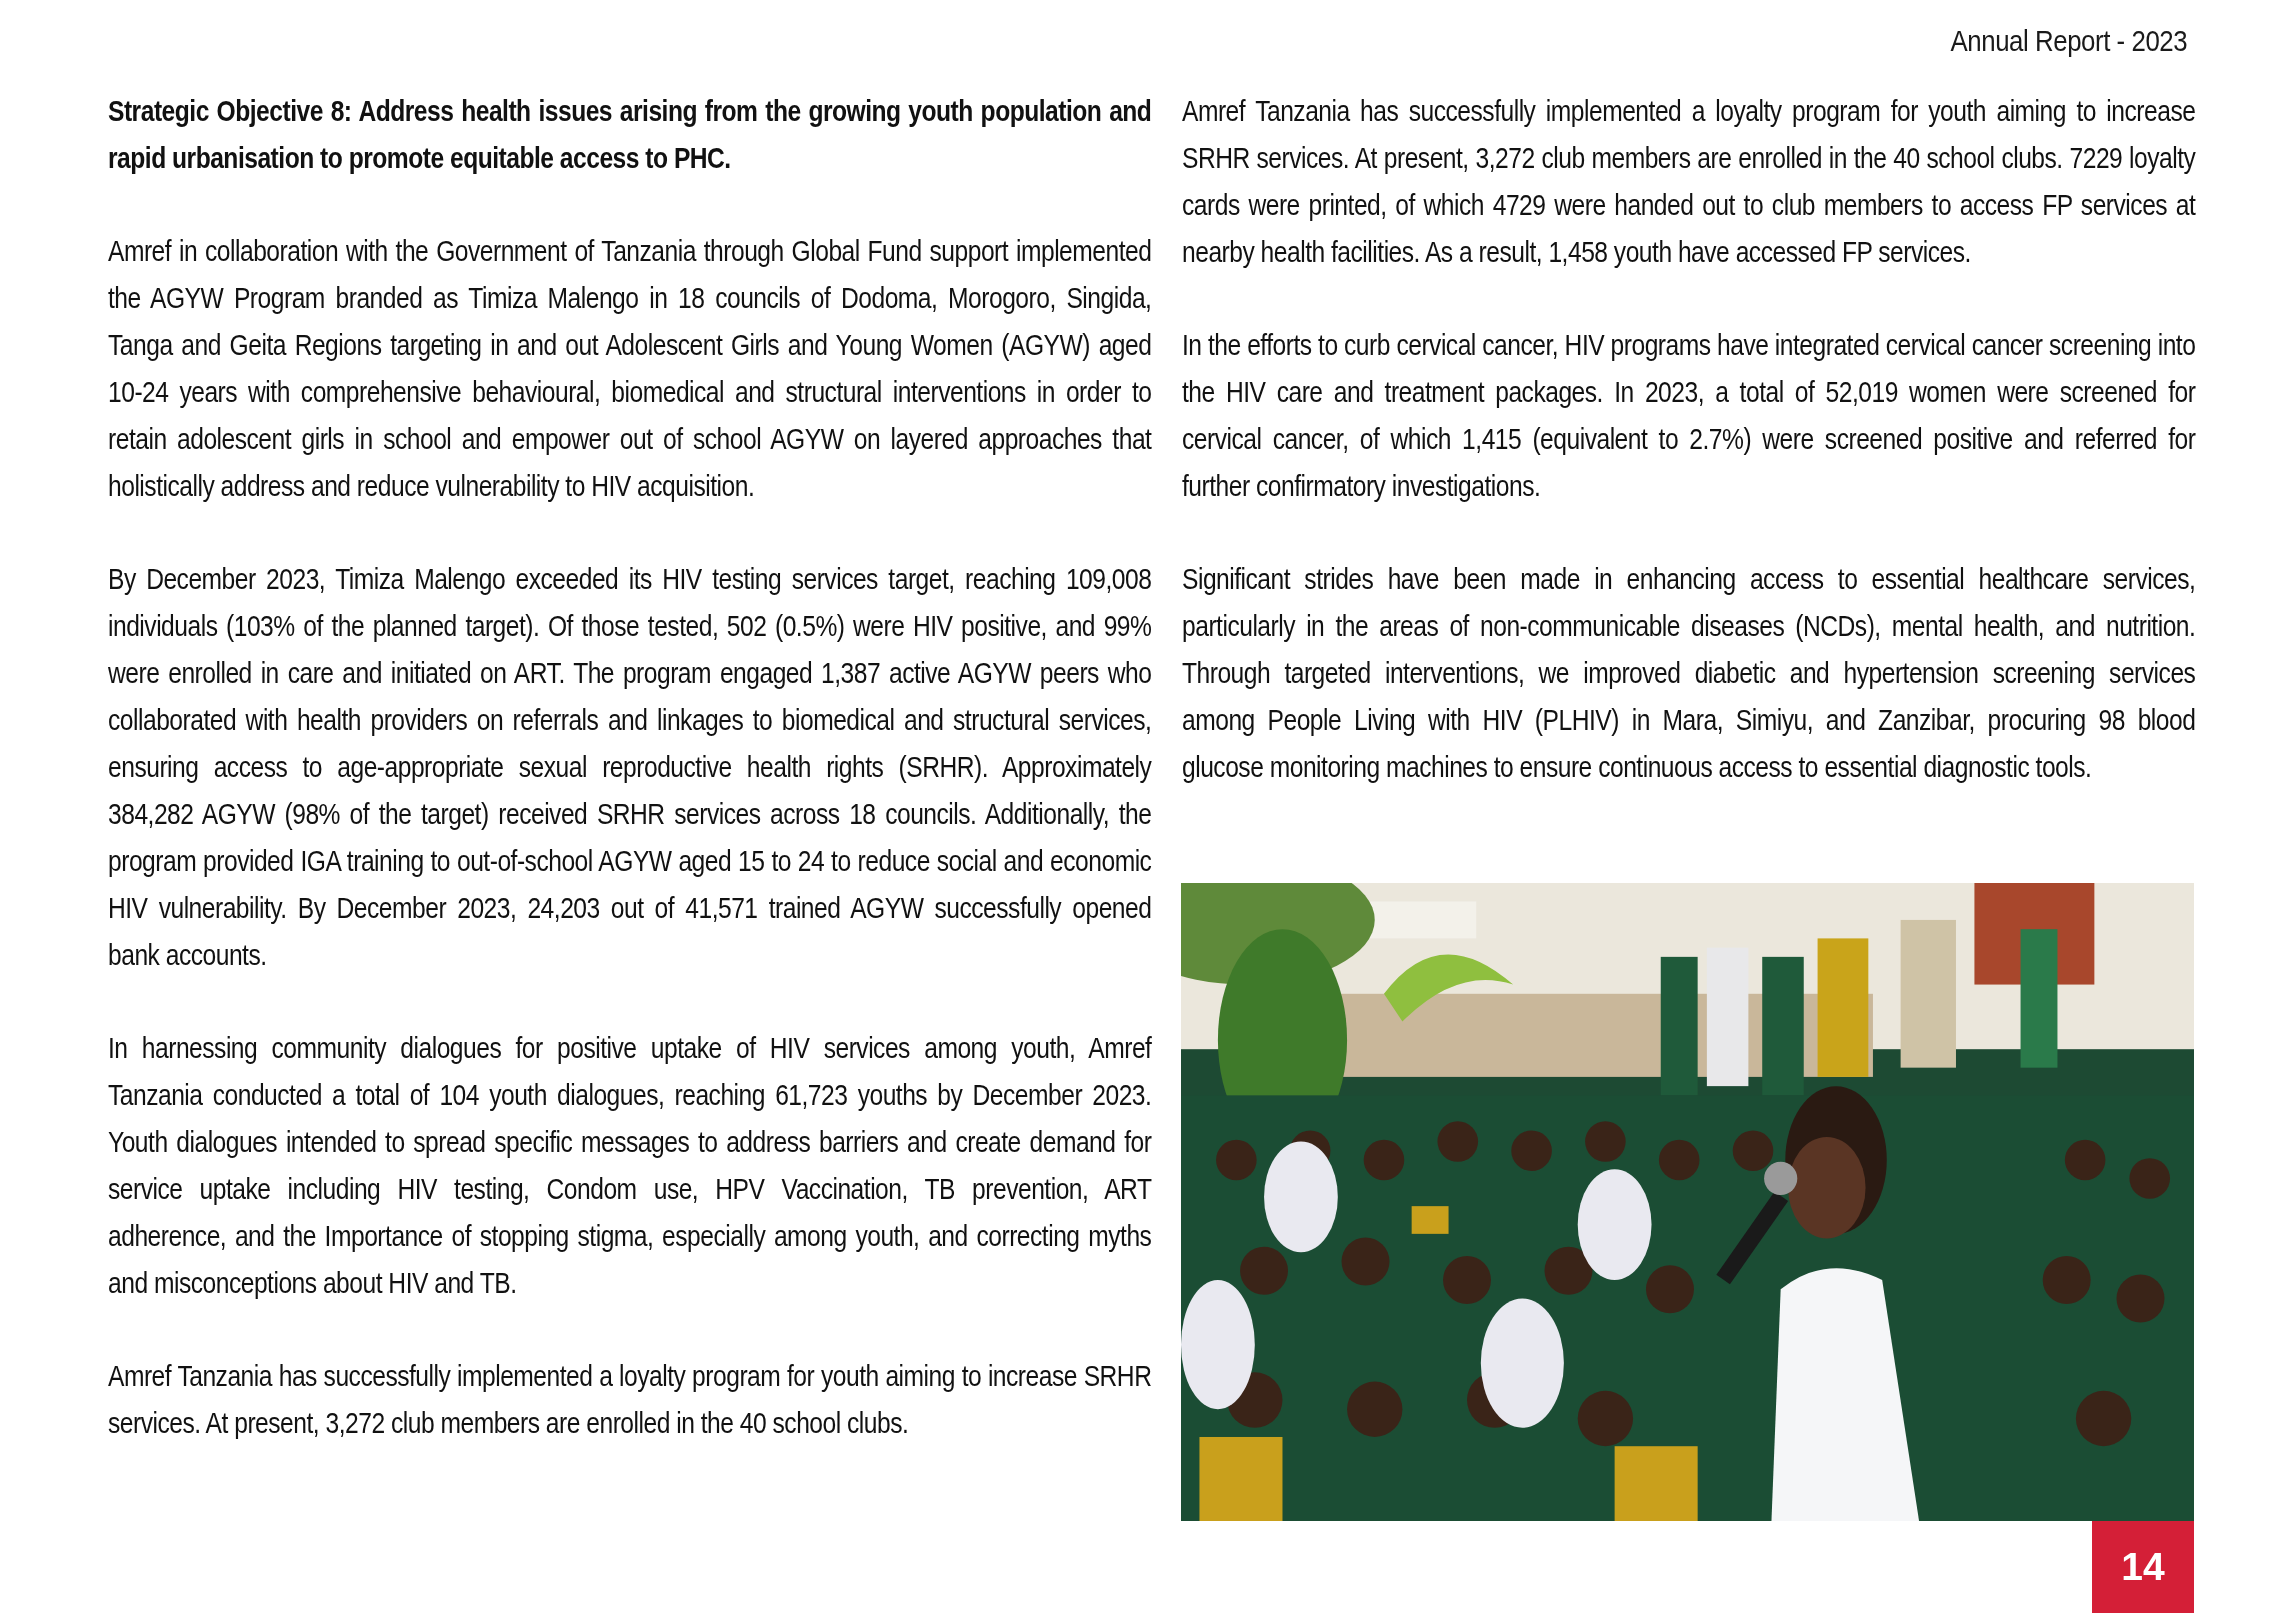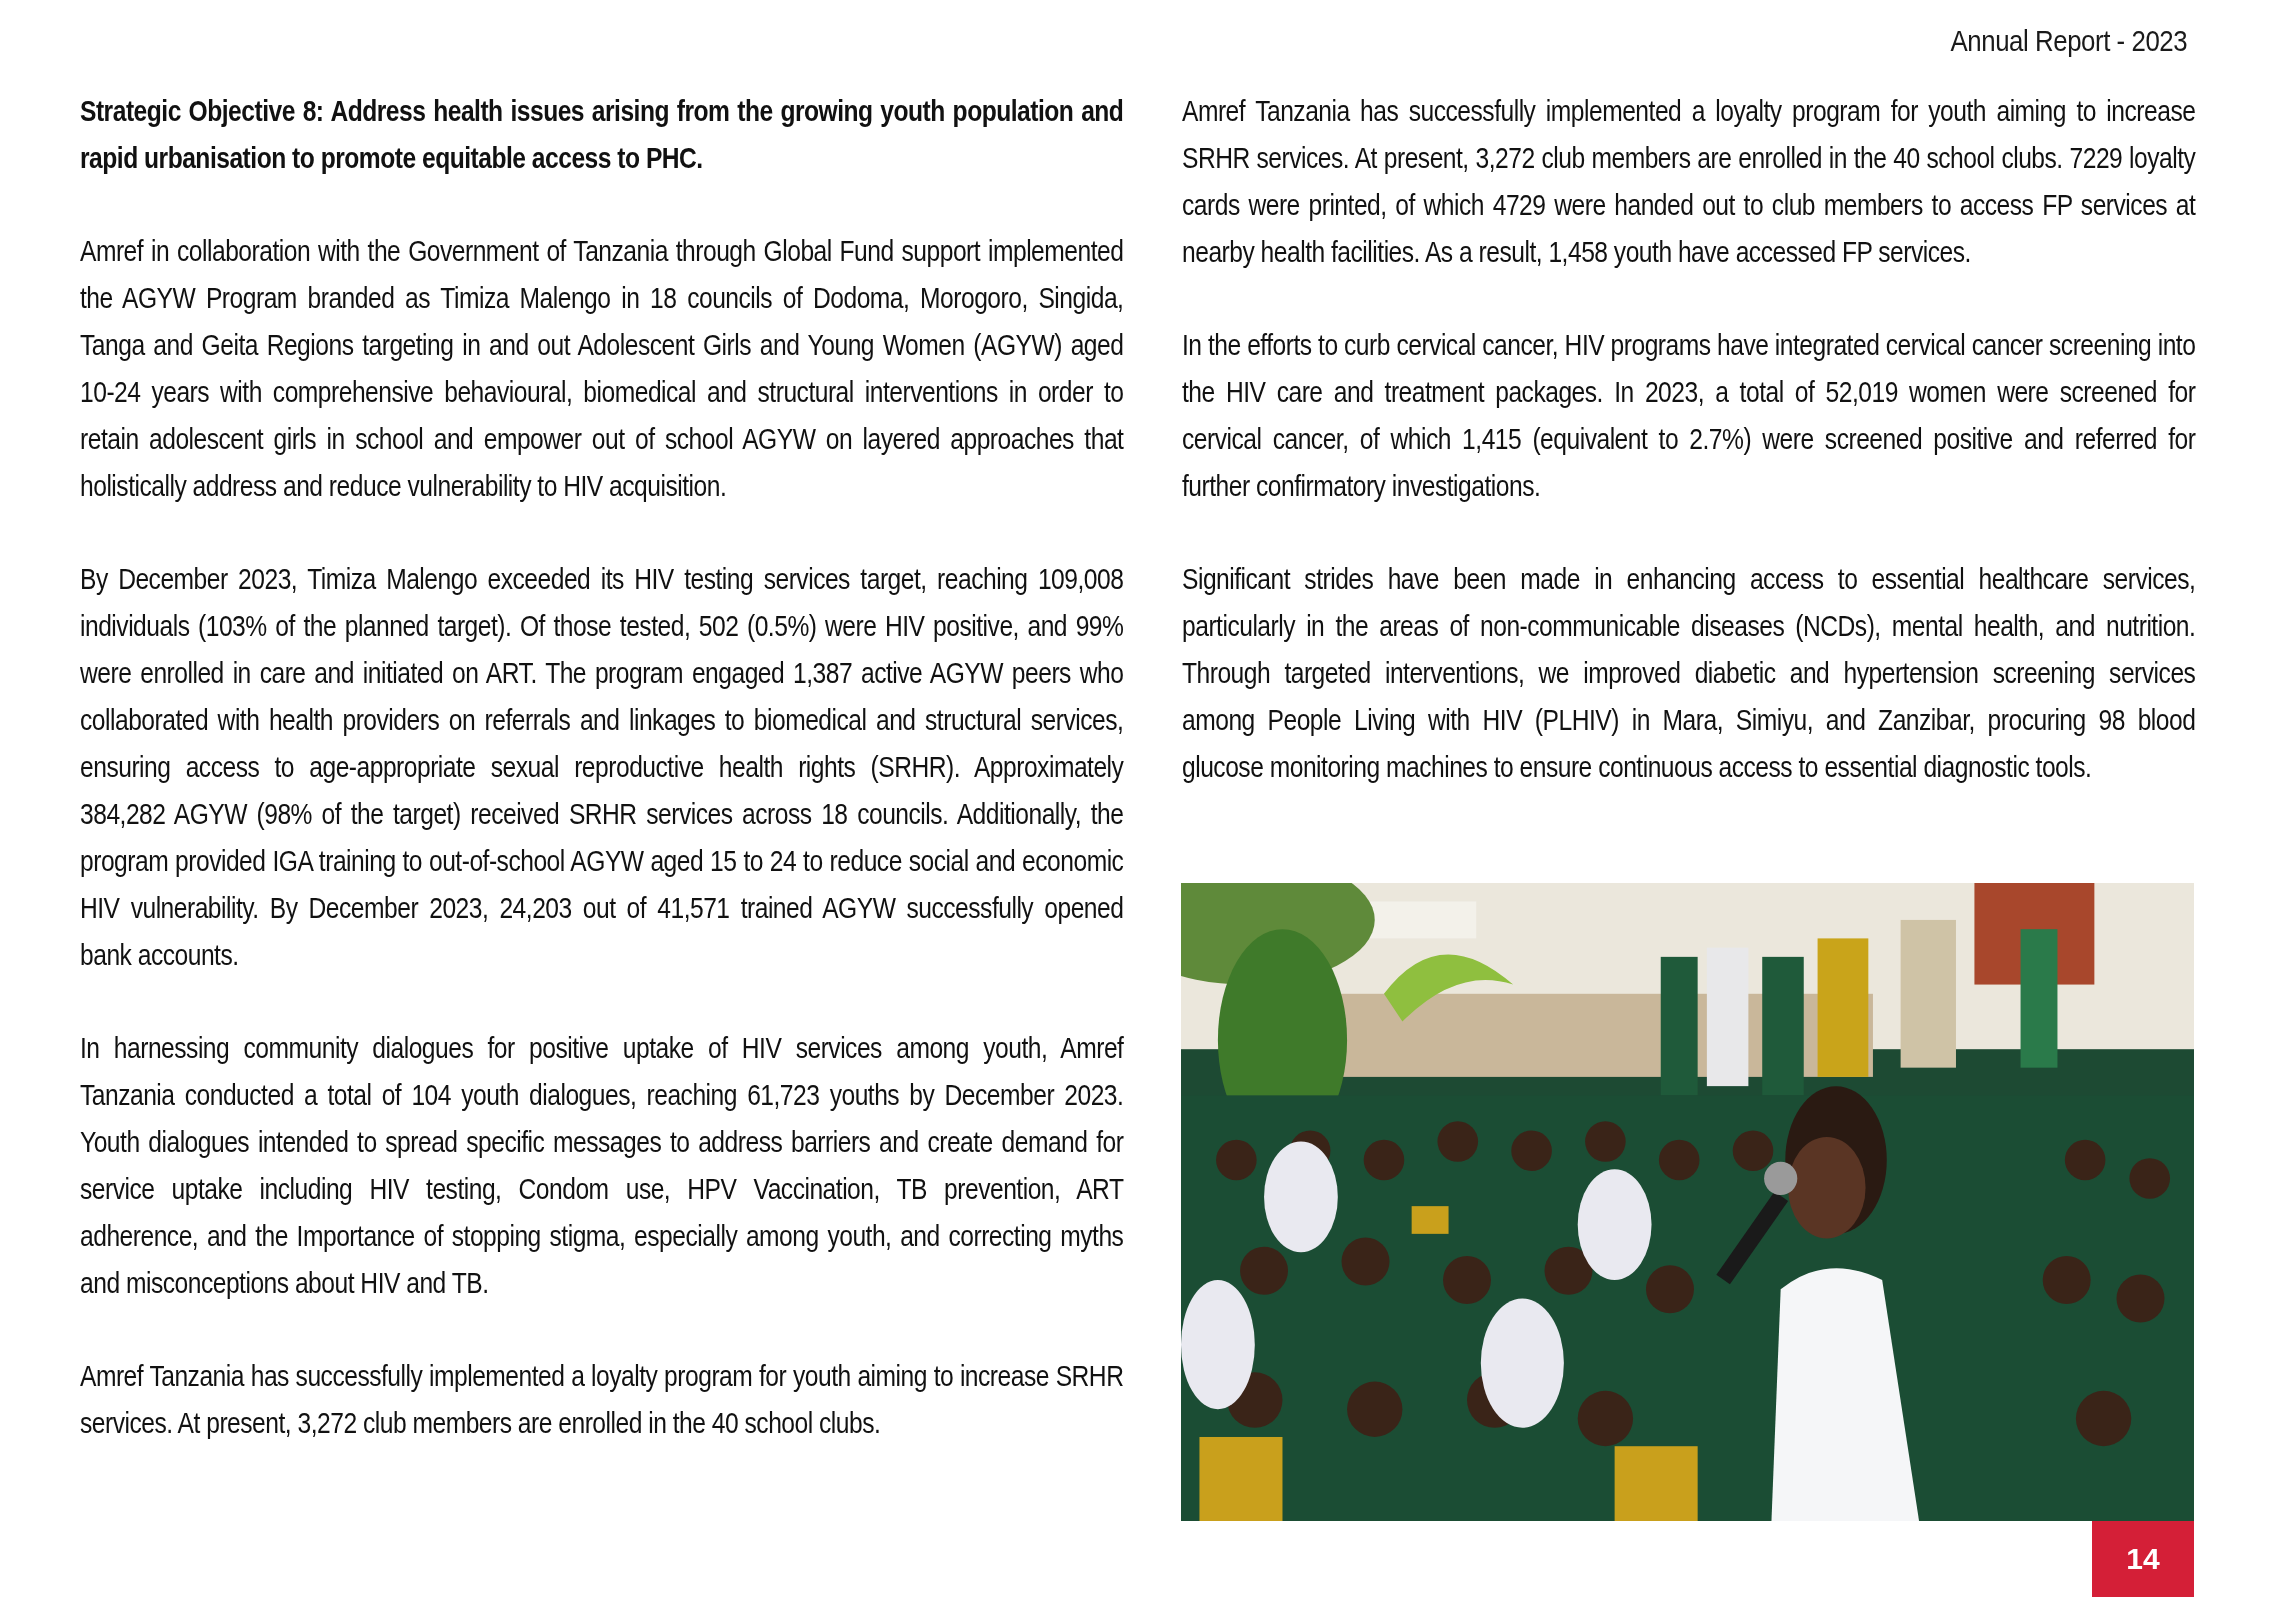--- a/index.html
+++ b/index.html
@@ -3,30 +3,30 @@
 <meta charset="utf-8">
 <style>
   html, body { margin: 0; padding: 0; background: #ffffff; }
   body { width: 2289px; height: 1613px; position: relative; overflow: hidden;
          font-family: "Liberation Sans", sans-serif; color: #111111; }
   .header { position: absolute; top: 24px; right: 102px; font-size: 30px; letter-spacing: -0.5px;
             transform: scaleX(0.86); transform-origin: right center; color: #1a1a1a; }
   .col { position: absolute; top: 87px; font-size: 30px; line-height: 47px; text-align: justify;
          letter-spacing: -0.6px; }
   .col .inner { transform: scaleX(0.82); transform-origin: left top; width: 122%; }
-  .col-left { left: 80px; width: 1043px; }
+  .col-left { left: 108px; width: 1043px; }
   .col-right { left: 1182px; width: 1013px; }
   .title { font-weight: bold; margin: 0 0 46px 0; }
   .para { margin: 0 0 46px 0; text-align: justify; text-align-last: left; }
   .para:last-child { margin-bottom: 0; }
   .photo { position: absolute; left: 1181px; top: 883px; width: 1013px; height: 638px; overflow: hidden;
            background: linear-gradient(180deg, #e8e4d8 0%, #d9cfb8 18%, #b9a98a 28%, #2c5a3a 40%, #1f4a34 60%, #173d2c 100%); }
   .photo svg { display: block; width: 100%; height: 100%; }
-  .page-badge { position: absolute; left: 2092px; top: 1521px; width: 102px; height: 76px;
-                background: #D41F37; color: #ffffff; font-weight: bold; font-size: 30px;
+  .page-badge { position: absolute; left: 2092px; top: 1521px; width: 102px; height: 92px;
+                background: #D41F37; color: #ffffff; font-weight: bold; font-size: 39px;
                 display: flex; align-items: center; justify-content: center; }
 </style>
 </head>
 <body>
 
 <div class="header">Annual Report - 2023</div>
 
 <div class="col col-left">
   <div class="inner">
     <p class="title">Strategic Objective 8: Address health issues arising from the growing youth population and rapid urbanisation to promote equitable access to PHC.</p>

